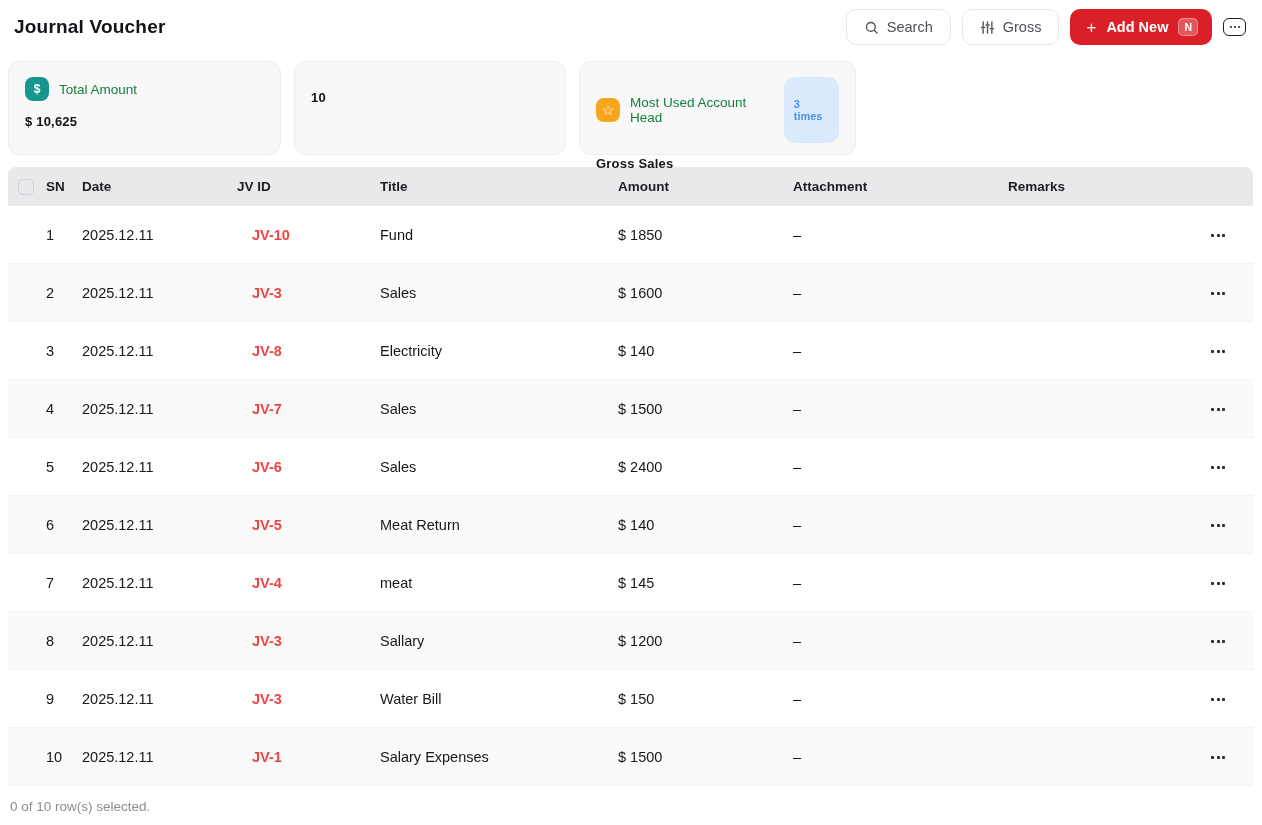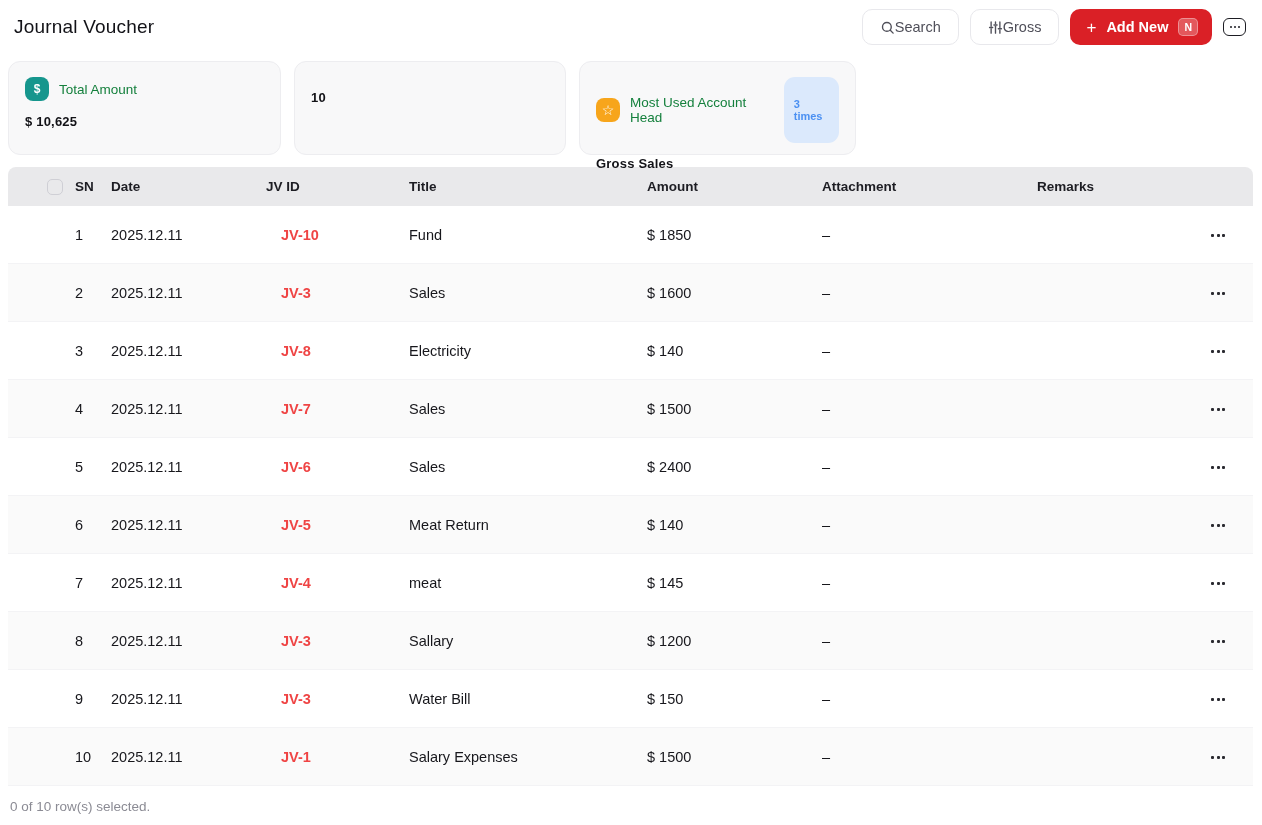--- a/index.html
+++ b/index.html
@@ -2,23 +2,23 @@
 <html><head>
 <meta charset="utf-8">
 <style>
   * { margin: 0; padding: 0; box-sizing: border-box; }
   html, body { width: 1262px; height: 825px; background: #ffffff;
     font-family: "Liberation Sans", sans-serif; color: #17171c; overflow: hidden; }
 
   
   .topbar { display: flex; justify-content: space-between; align-items: center;
     padding: 9px 16px 9px 14px; }
-  .page-title { font-size: 19px; font-weight: 400; letter-spacing: .2px; color: #121217; }
+  .page-title { font-size: 19px; font-weight: 700; letter-spacing: .2px; color: #121217; }
   .topbar-right { display: flex; align-items: center; gap: 11px; }
-  .btn { display: inline-flex; align-items: center; gap: 0; height: 36px;
+  .btn { display: inline-flex; align-items: center; gap: 8px; height: 36px;
     padding: 0 17px; background: #fff; border: 1px solid #e8e8ec; border-radius: 10px;
     font-size: 14.5px; font-weight: 500; color: #4f4f59; cursor: pointer;
     font-family: inherit; }
   .btn svg { flex: 0 0 auto; }
   .btn-addnew { background: #da2026; border: none; color: #fff; font-weight: 700;
     gap: 10px; padding: 0 14px 0 16px; border-radius: 10px; }
   .plus-glyph { font-size: 17px; font-weight: 400; line-height: 1; }
   .kbd-badge { background: rgba(255,255,255,.25); border: 1px solid rgba(255,255,255,.35);
     border-radius: 5px; font-size: 10.5px; font-weight: 700; padding: 2px 5px; line-height: 1.2; }
   .more-box { width: 23px; height: 18px; border: 1.7px solid #1d1d23; border-radius: 6px;
@@ -40,21 +40,21 @@
   .card-label { font-size: 13.5px; font-weight: 500; color: #15803d; }
   .count-badge { background: #dbe9fc; color: #4b90f2; font-size: 11px; font-weight: 700;
     padding: 21px 10px; border-radius: 11px; margin-left: 2px; }
   .card-value { margin-top: 13px; font-size: 13px; font-weight: 700; color: #121217;
     letter-spacing: .2px; }
 
   
   .table-wrap { margin: 6px 9px 0 8px; }
   .tr-grid { display: grid;
     grid-template-columns: 38px 36px 155px 143px 238px 175px 215px 1fr 62px;
-    align-items: center; padding-left: 29px; }
+    align-items: center; }
   .thead { background: #e9e9eb; height: 39px; border-radius: 8px 8px 0 0;
     font-size: 13.5px; font-weight: 700; color: #1d1d23; }
   .tbody .tr { height: 58px; border-bottom: 1px solid #f3f3f5; font-size: 14.5px;
     color: #17171c; background: #fff; }
   .tbody .tr:nth-child(even) { background: #fafafa; }
   .cell-check { padding-left: 10px; }
   .checkbox { width: 16px; height: 16px; border: 1px solid #cfcfd5; border-radius: 5px;
     background: transparent; cursor: pointer; }
   .jv-link { color: #ef4444; font-weight: 700; cursor: pointer; text-decoration: none; margin-left: 15px; }
   .cell-actions { text-align: right; padding-right: 28px; }

